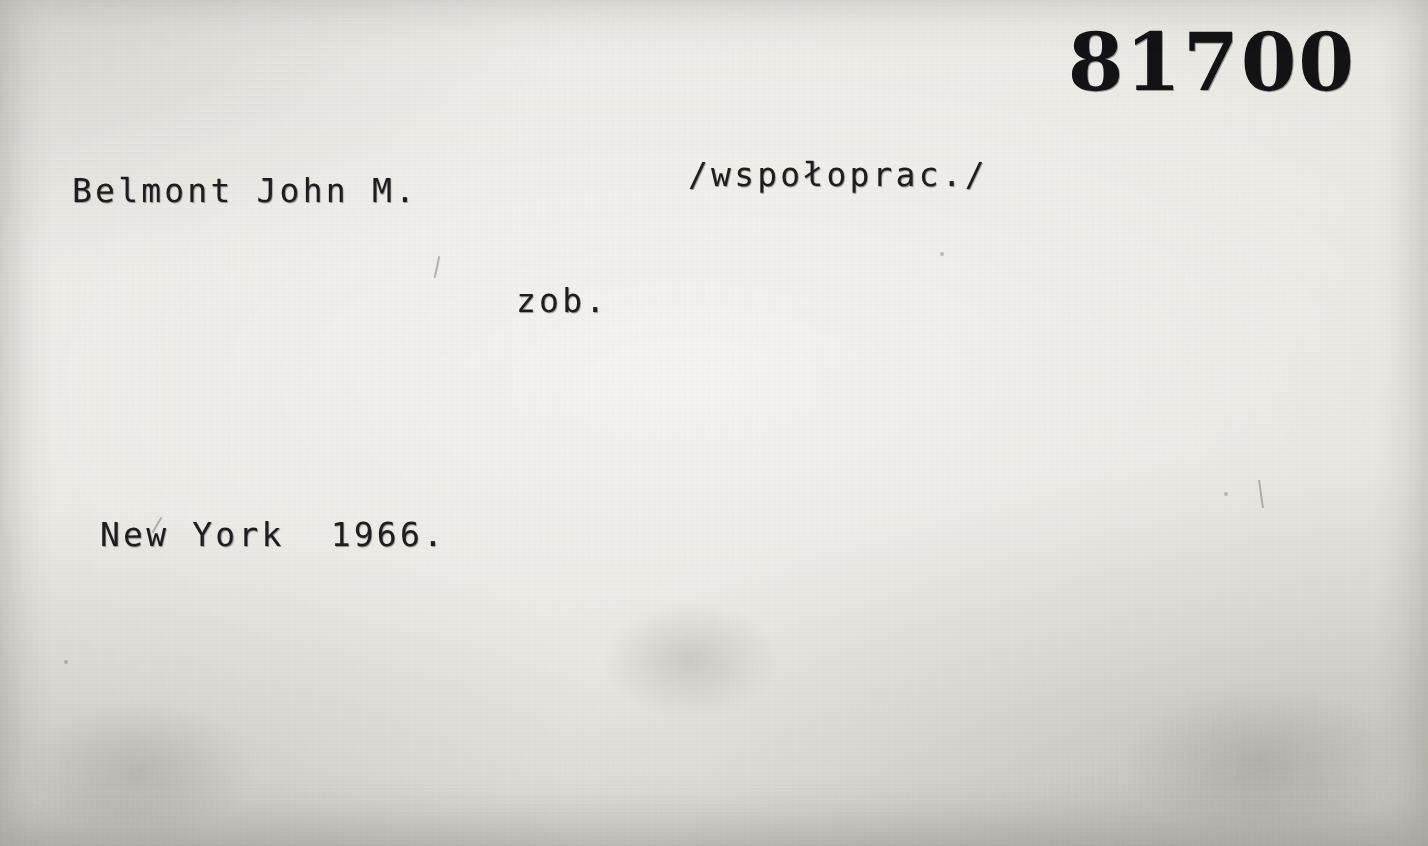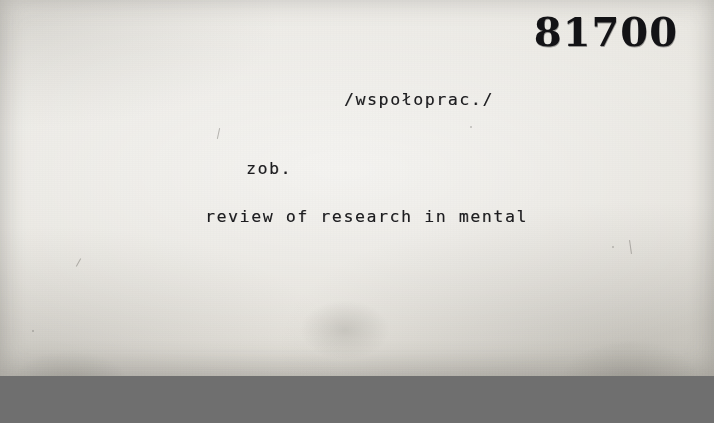--- a/index.html
+++ b/index.html
@@ -3,21 +3,21 @@
 <meta charset="utf-8">
 <style>
   html, body {
     margin: 0;
     padding: 0;
     background: #6f6f6f;
   }
   #card {
     position: relative;
     width: 714px;
-    height: 376px;
+    height: 423px;
     overflow: hidden;
     background: #ebe9e4;
     font-family: "DejaVu Sans Mono", monospace;
     color: #18181a;
   }
   
   #paper-texture {
     position: absolute;
     inset: 0;
     background:
@@ -64,22 +64,22 @@
     position: absolute;
     font-family: "DejaVu Sans Mono", monospace;
     font-size: 16.5px;
     letter-spacing: 1.6px;
     white-space: pre;
     color: #1d1d20;
     text-shadow: 0.4px 0.3px 0.4px rgba(40,40,40,0.45);
   }
 
   #line-author      { left: 36px;  top: 86px; }
-  #line-role        { left: 344px; top: 90px; }
-  #line-zob         { left: 246px; top: 141px; margin-top: 18px; }
+  #line-role        { left: 344px; top: 78px; }
+  #line-zob         { left: 258px; top: 141px; }
   #line-title1      { left: 34px;  top: 179px; }
   #line-title2      { left: 205px; top: 207px; }
   #line-title3      { left: 34px;  top: 233px; }
   #line-imprint     { left: 50px;  top: 258px; }
 
   
   .speck {
     position: absolute;
     background: rgba(70,68,64,0.30);
     border-radius: 50%;
@@ -110,24 +110,25 @@
   <div class="smudge" style="left:10px; top:350px; width:120px; height:70px;"></div>
   <div class="speck" style="left:32px; top:330px; width:2px; height:2px;"></div>
   <div class="speck" style="left:612px; top:246px; width:2px; height:2px;"></div>
   <div class="speck" style="left:470px; top:126px; width:2px; height:2px;"></div>
   <div class="tick" style="left:218px; top:128px; width:1px; height:11px; transform:rotate(12deg);"></div>
   <div class="tick" style="left:630px; top:240px; width:1px; height:14px; transform:rotate(-8deg);"></div>
   <div class="tick" style="left:78px; top:258px; width:1px; height:9px; transform:rotate(30deg);"></div>
 
   <div id="card-number">81700</div>
 
+  <div class="tw" id="line-author">Belmont John M.</div>
 
   <div class="tw" id="line-role">/wspołoprac./</div>
 
   <div class="tw" id="line-zob">zob.</div>
 
 
-  <div class="tw" id="line-title2">review of research in mental</div>
 
 
+  <div class="tw" id="line-imprint">New York  1966.</div>
 
   <div id="edge-shadow"></div>
 </div>
 
 </body></html>

